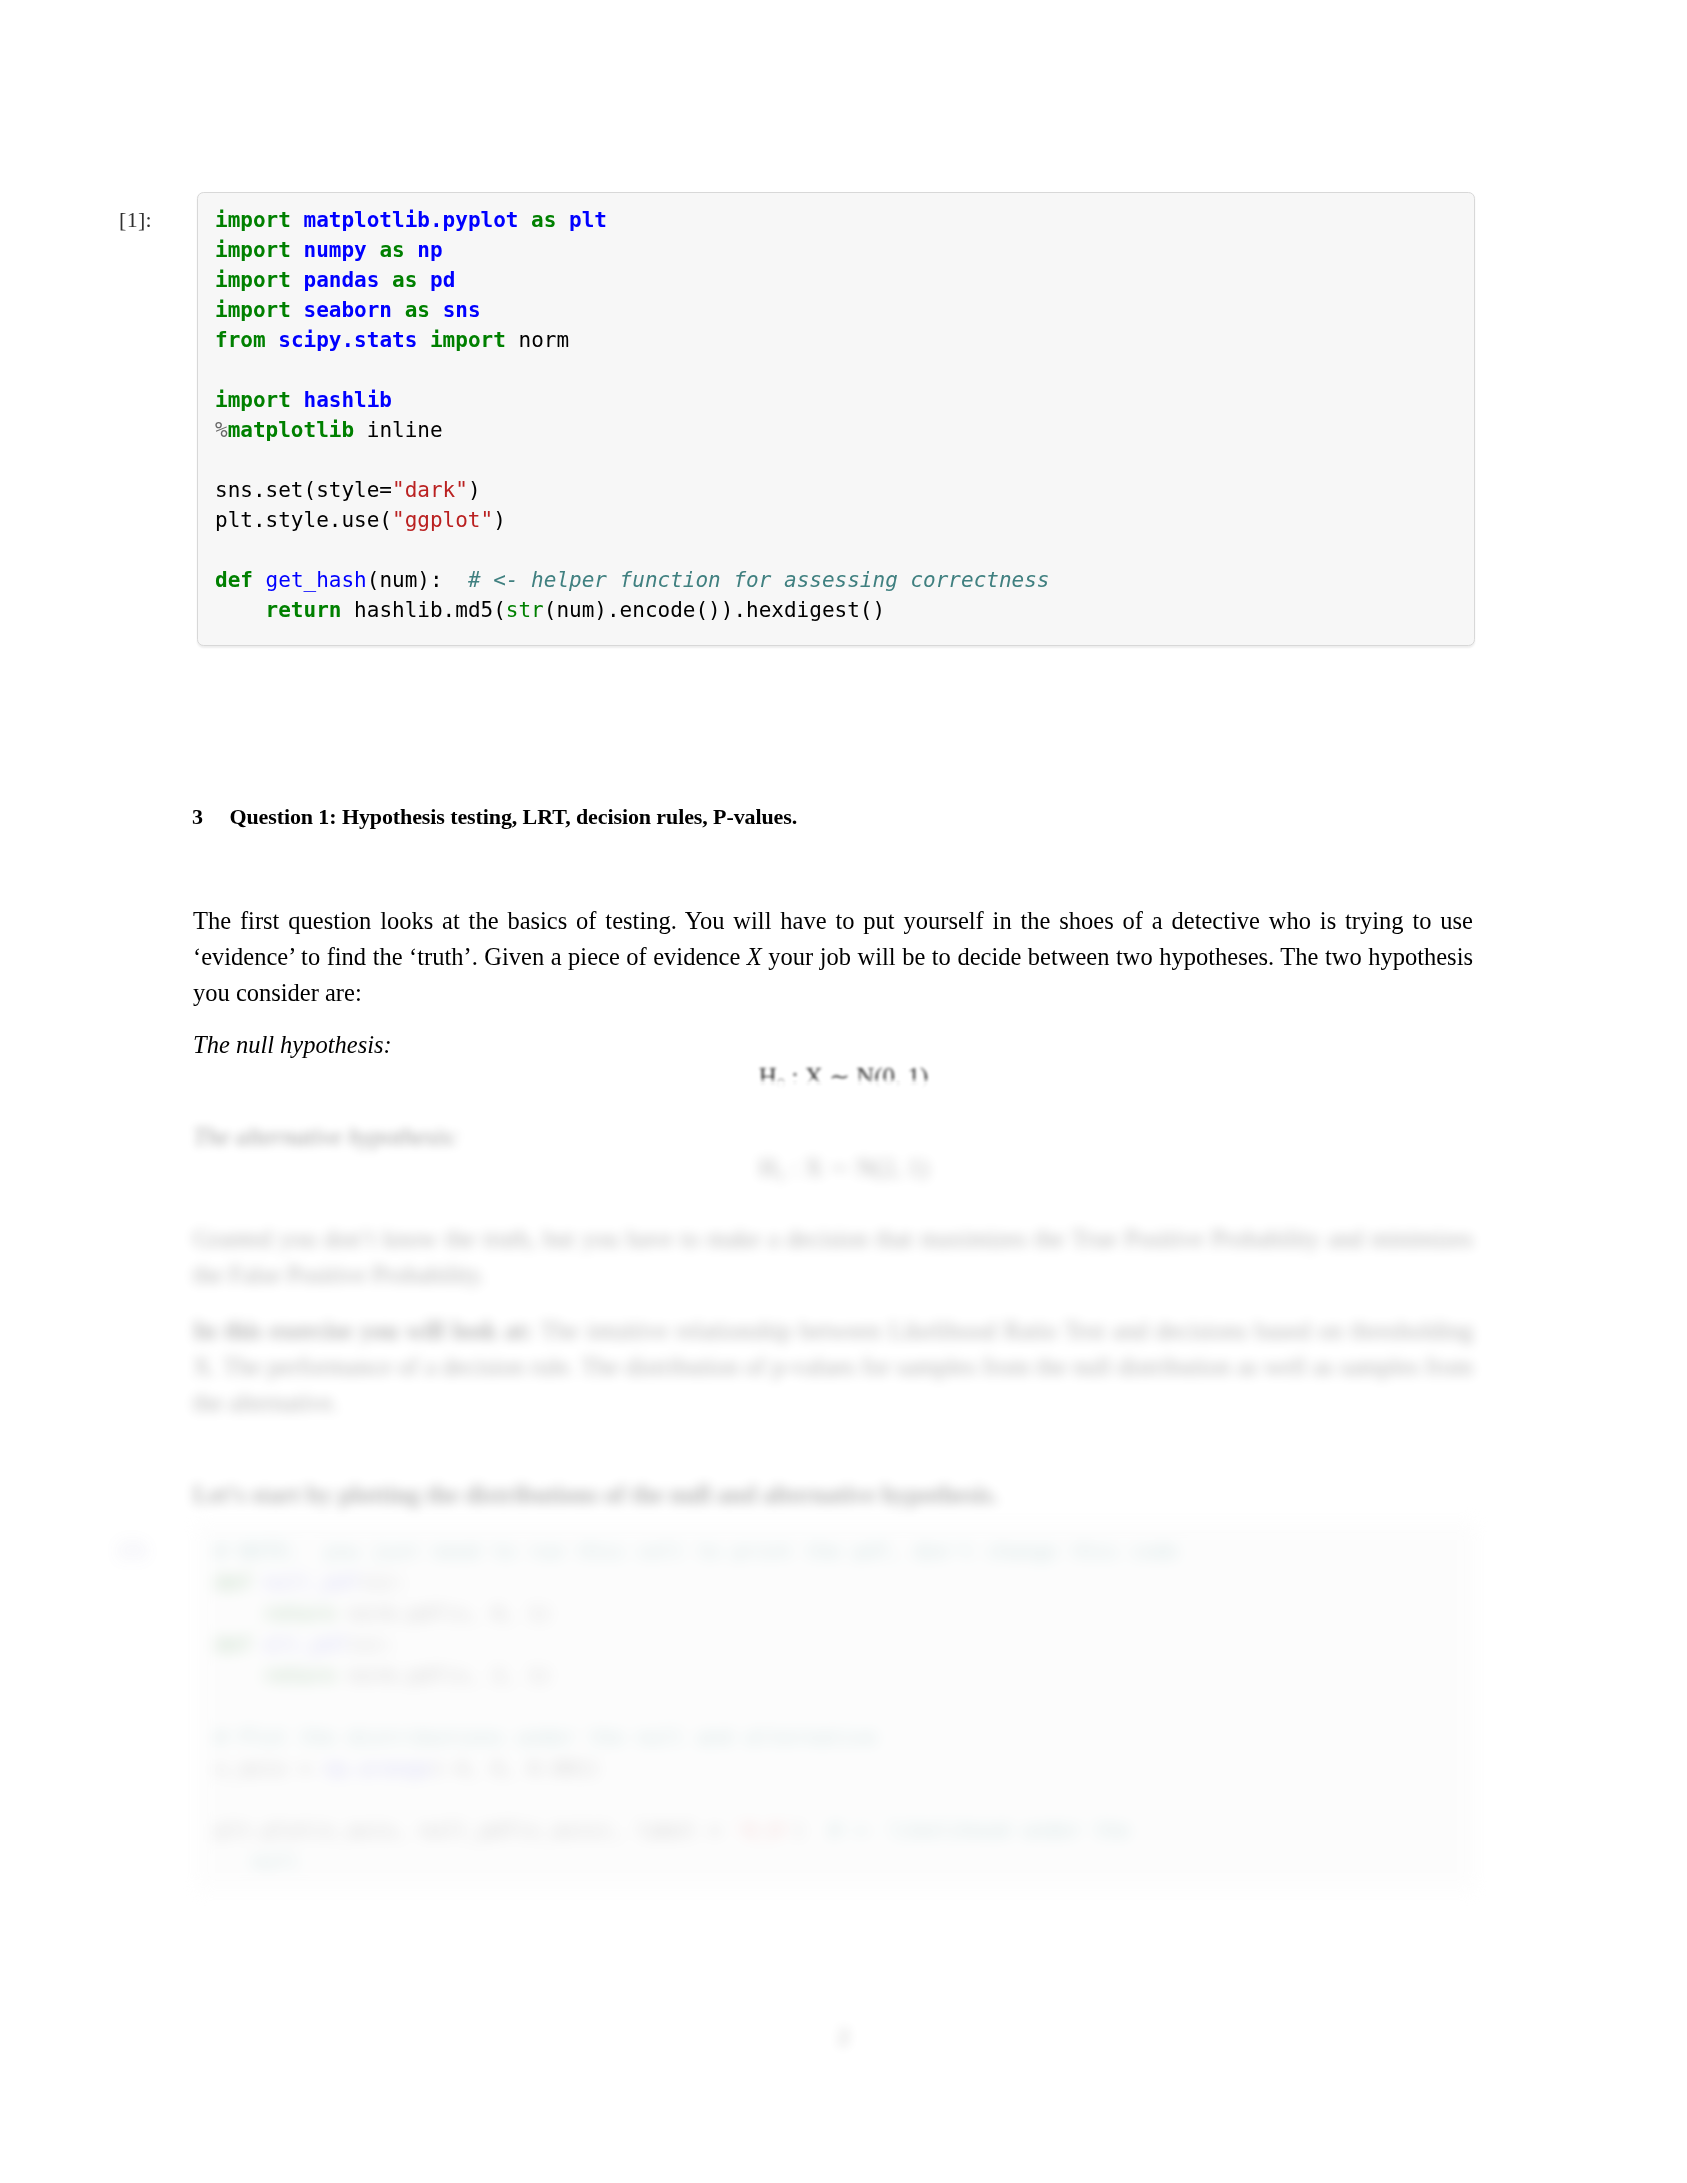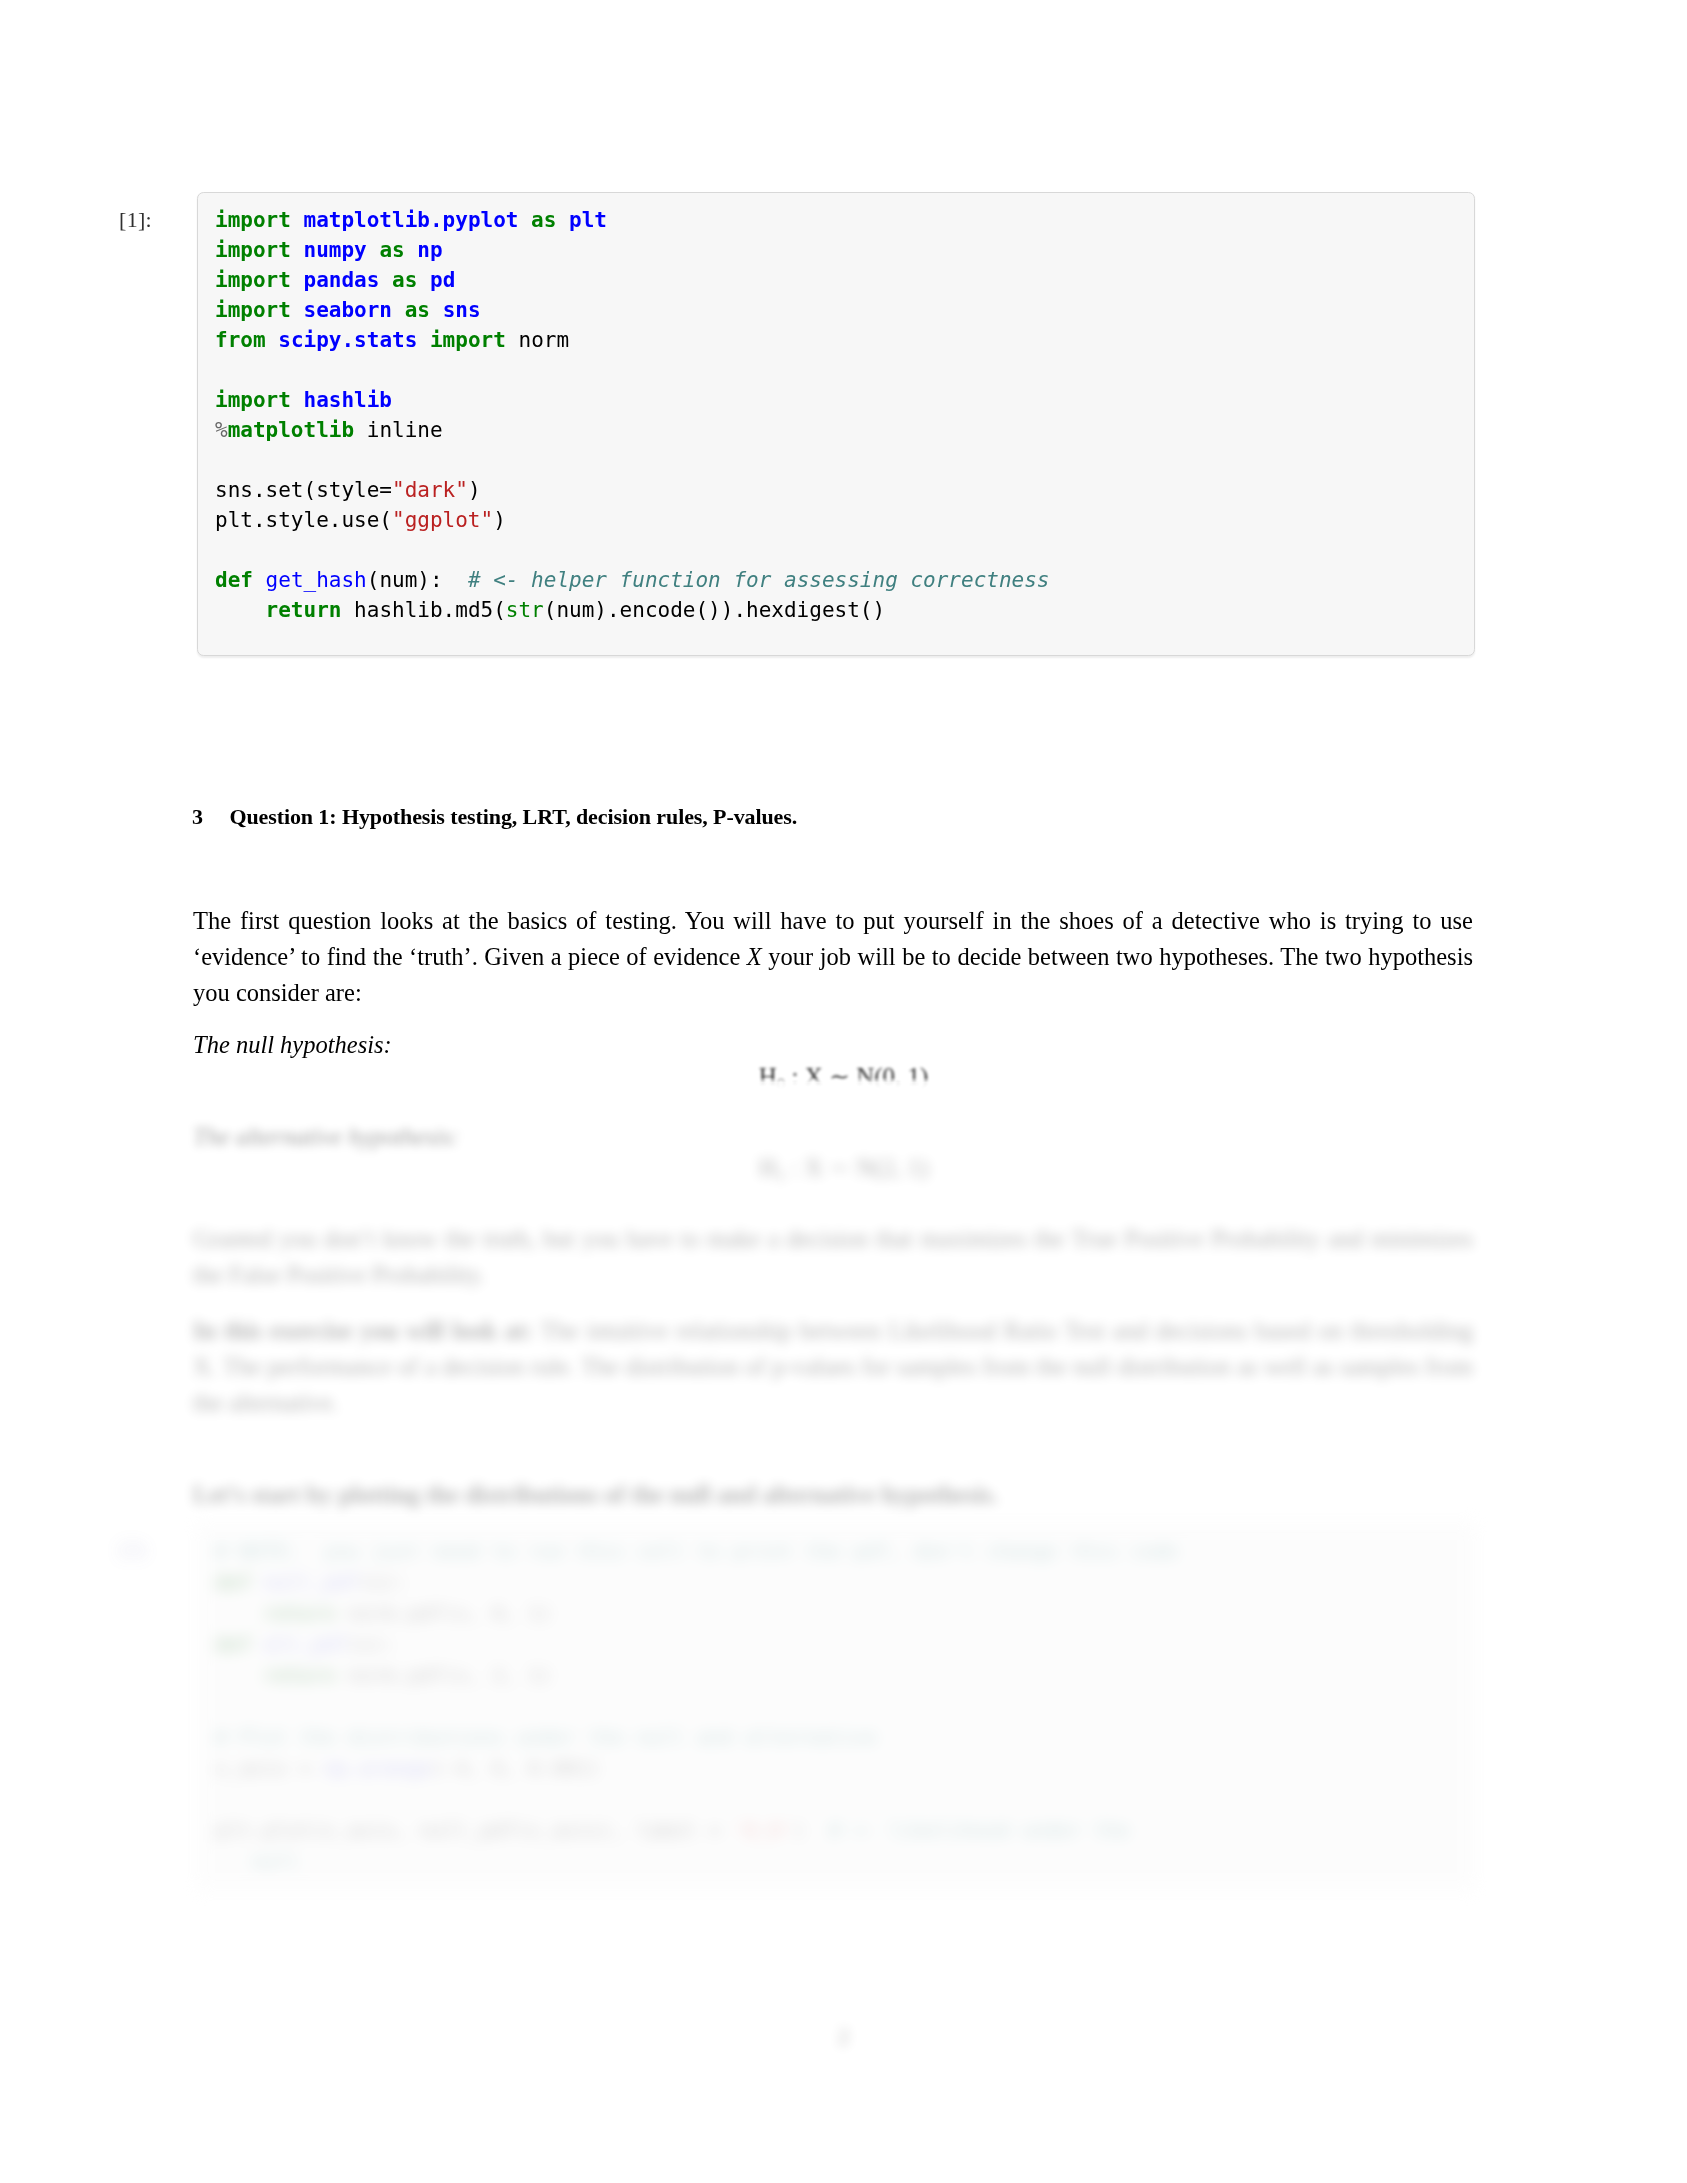--- a/index.html
+++ b/index.html
@@ -36,21 +36,21 @@
     color: #303030;
     padding-top: 14.6px;
     letter-spacing: 0.3px;
     white-space: nowrap;
   }
   .codebox {
     background: #f7f7f7;
     border: 1.3px solid #d8d8d8;
     border-radius: 6.6px;
     box-shadow: 0 1.3px 2px rgba(0,0,0,0.07);
-    padding: 12px 17px 30px 17px;
+    padding: 12px 17px 20px 17px;
     box-sizing: border-box;
   }
   .codebox pre {
     margin: 0;
     font-family: "DejaVu Sans Mono", "Liberation Mono", monospace;
     font-size: 21px;
     line-height: 30px;
     white-space: pre;
     color: #000000;
   }

